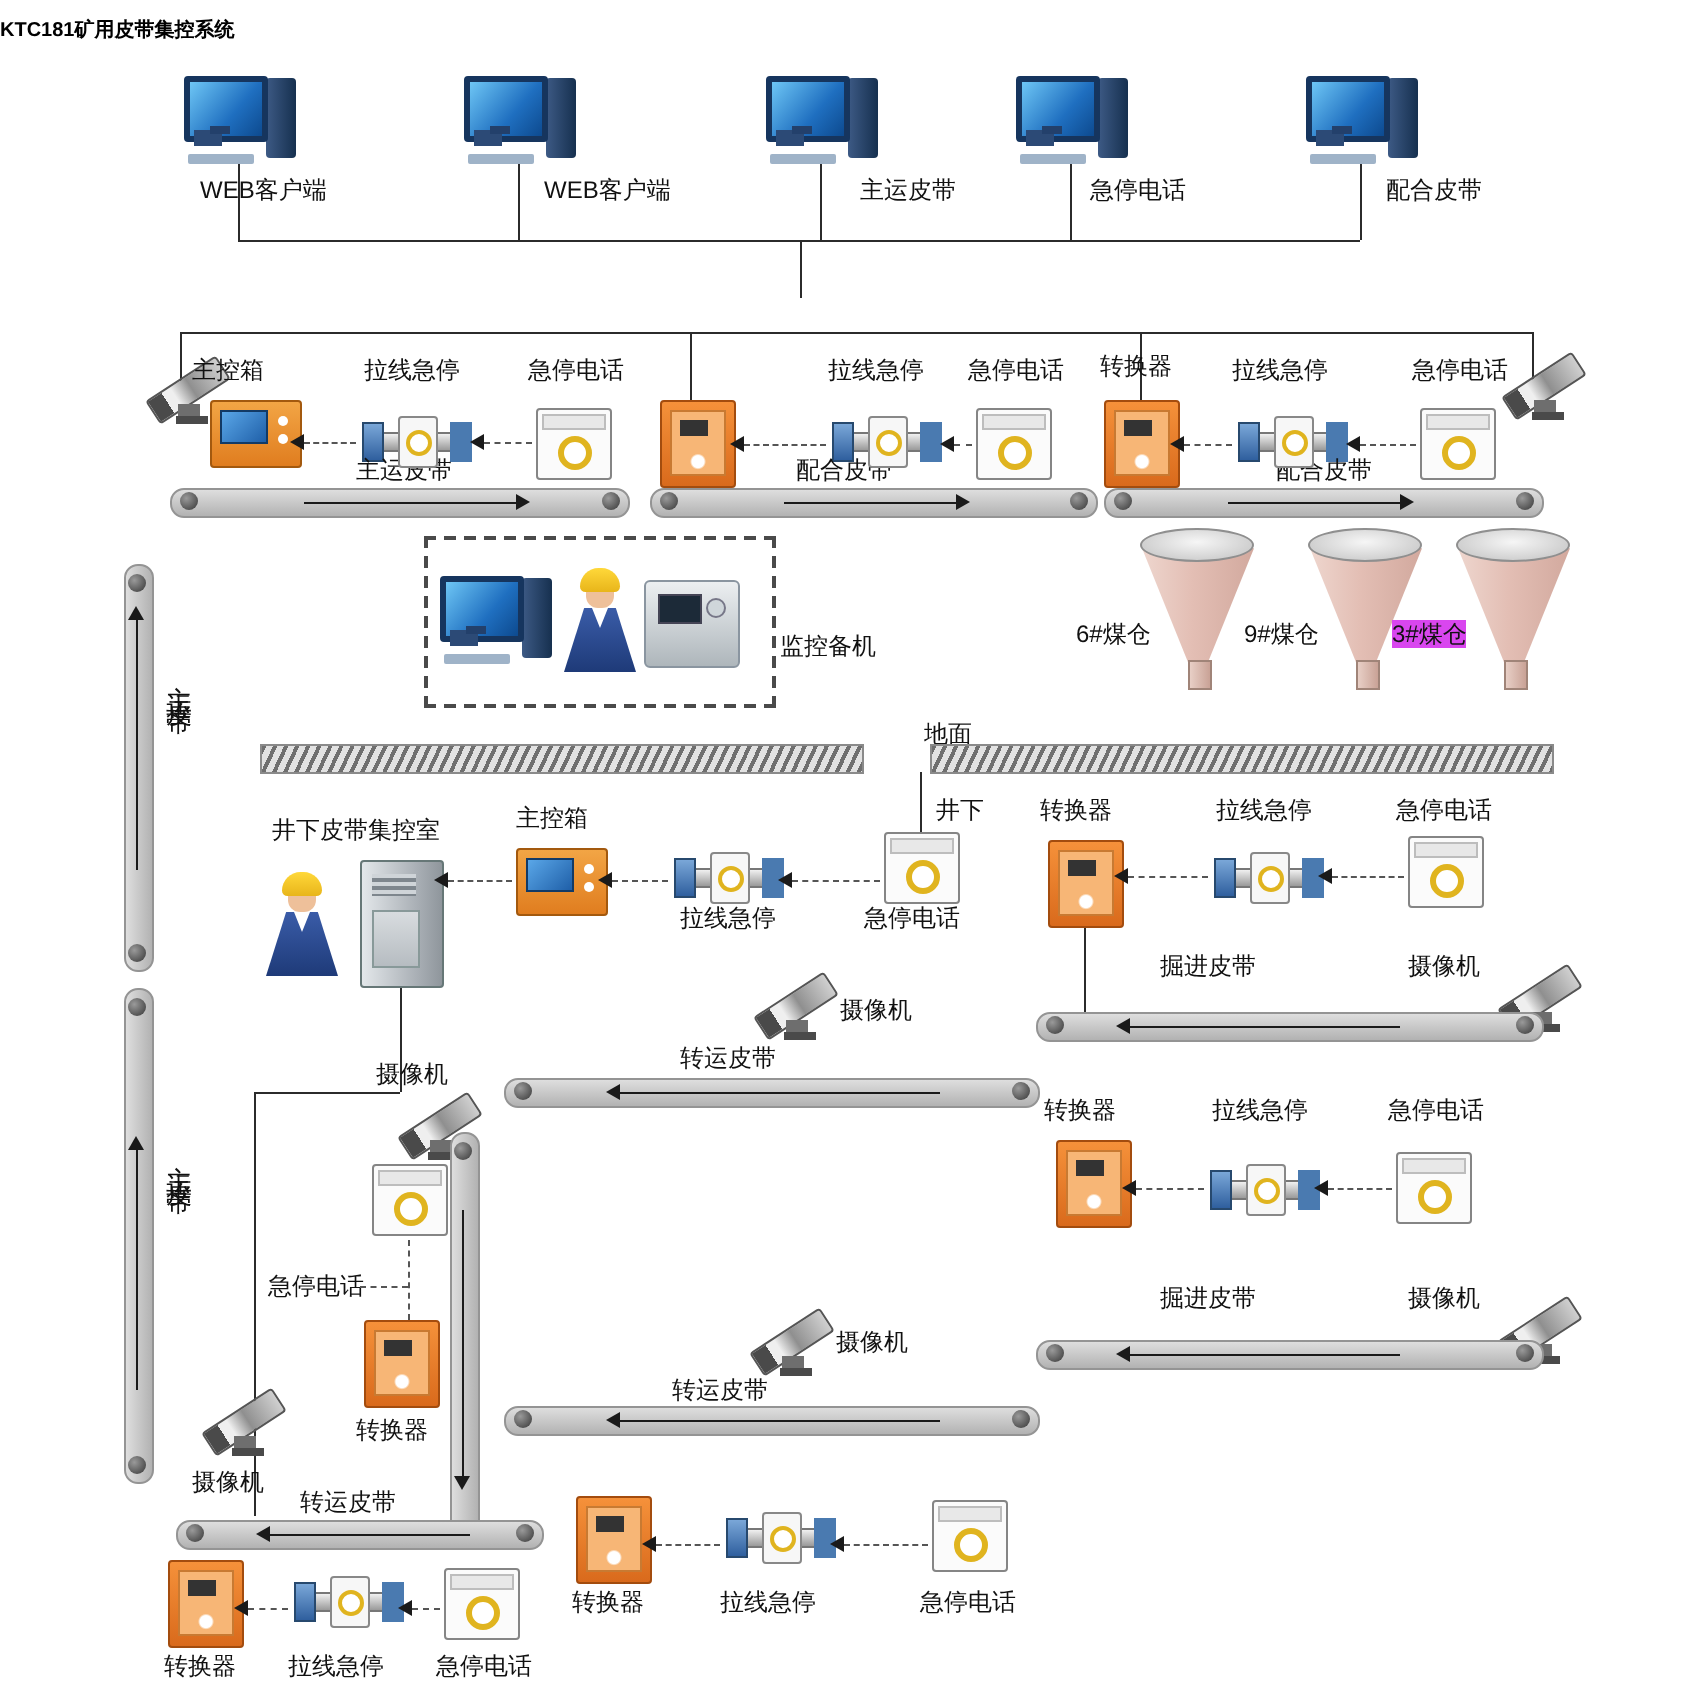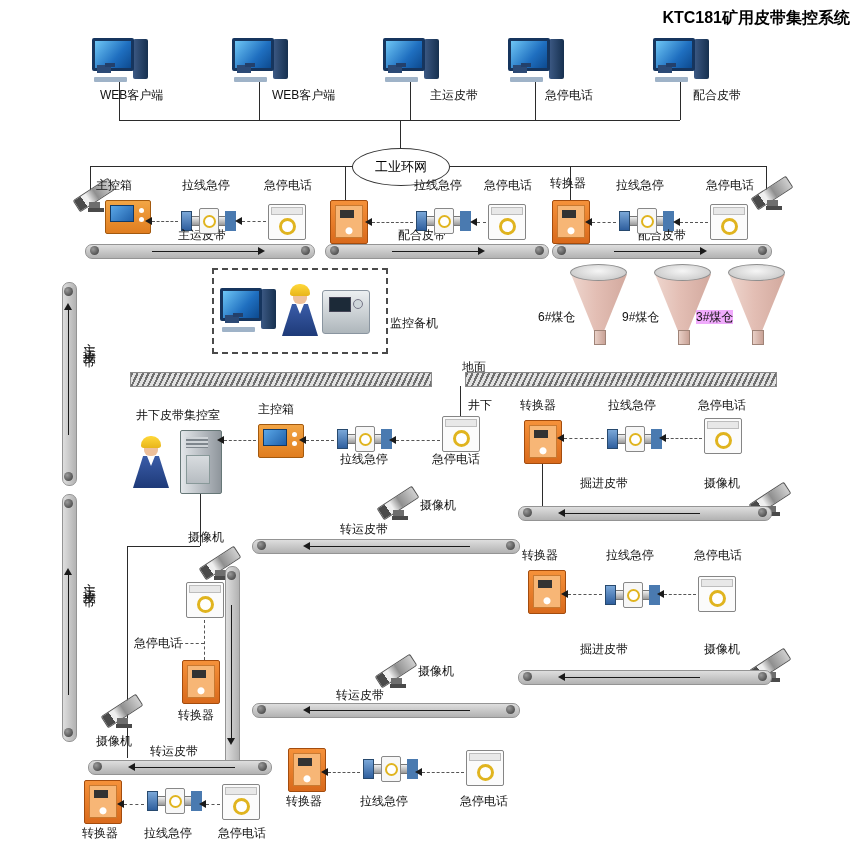--- a/index.html
+++ b/index.html
@@ -1,18 +1,18 @@
 <!DOCTYPE html>
 <html><head>
 <meta charset="utf-8">
 <style>
   html,body{margin:0;padding:0;background:#fff;}
   #canvas{position:relative;width:850px;height:850px;margin:0 auto;background:#fff;
           font-family:"Liberation Sans","DejaVu Sans",sans-serif;overflow:hidden;}
-  .ttl{position:absolute;top:8px;left:0;width:100%;text-align:right;font-size:16px;font-weight:600;color:#000;}
+  .ttl{position:absolute;top:8px;left:0;width:100%;text-align:left;font-size:10px;font-weight:600;color:#000;}
   .lbl{position:absolute;font-size:12px;color:#111;white-space:nowrap;line-height:14px;}
   .vlbl{position:absolute;font-size:13px;color:#111;writing-mode:vertical-rl;text-orientation:upright;letter-spacing:4px;line-height:14px;}
   
   .ln-h{position:absolute;height:1px;background:#2b2b2b;}
   .ln-v{position:absolute;width:1px;background:#2b2b2b;}
   .dl-h{position:absolute;height:0;border-top:1px dashed #555;}
   .dl-v{position:absolute;width:0;border-left:1px dashed #555;}
   .ah-r{position:absolute;width:0;height:0;border-top:4px solid transparent;border-bottom:4px solid transparent;border-left:7px solid #1a1a1a;}
   .ah-l{position:absolute;width:0;height:0;border-top:4px solid transparent;border-bottom:4px solid transparent;border-right:7px solid #1a1a1a;}
   .ah-u{position:absolute;width:0;height:0;border-left:4px solid transparent;border-right:4px solid transparent;border-bottom:7px solid #1a1a1a;}
@@ -119,23 +119,20 @@
     </div>
   <div class="pc" style="left:653px;top:38px">
       <div class="mon"></div>
     </div>
   <div class="lbl" style="left:100px;top:88px">WEB客户端</div>
   <div class="lbl" style="left:272px;top:88px">WEB客户端</div>
   <div class="lbl" style="left:430px;top:88px">主运皮带</div>
   <div class="lbl" style="left:545px;top:88px">急停电话</div>
   <div class="lbl" style="left:693px;top:88px">配合皮带</div>
 
-  <div class="net" style="left:352px;top:148px;width:96px;height:36px">
-    <span>工业环网</span>
-  </div>
 
   <div class="cam" style="left:70px;top:178px"></div>
   <div class="lbl" style="left:96px;top:178px">主控箱</div>
   <div class="lbl" style="left:182px;top:178px">拉线急停</div>
   <div class="lbl" style="left:264px;top:178px">急停电话</div>
   <div class="cbox" style="left:105px;top:200px"></div>
   <div class="pull" style="left:180px;top:206px">
       <div class="hubx"></div>
     </div>
   <div class="phone" style="left:268px;top:204px"></div>
@@ -201,21 +198,21 @@
       <div class="cone"></div>
     </div>
   <div class="bunker" style="left:654px;top:264px">
       <div class="cone"></div>
     </div>
   <div class="bunker" style="left:728px;top:264px">
       <div class="cone"></div>
     </div>
   <div class="lbl" style="left:538px;top:310px;background:#fff">6#煤仓</div>
   <div class="lbl" style="left:622px;top:310px;background:#fff">9#煤仓</div>
-  <div class="lbl" style="left:696px;top:310px;background:#f0abfc">3#煤仓</div>
+  <div class="lbl" style="left:696px;top:310px;background:#d946ef">3#煤仓</div>
 
   <div class="lbl" style="left:462px;top:360px">地面</div>
   <div class="hatch" style="left:130px;top:372px;width:300px"></div>
   <div class="hatch" style="left:465px;top:372px;width:310px"></div>
   <div class="lbl" style="left:468px;top:398px">井下</div>
 
   <div class="lbl" style="left:136px;top:408px">井下皮带集控室</div>
   <div class="worker" style="left:133px;top:436px">
       <div class="torso"></div>
     </div>

